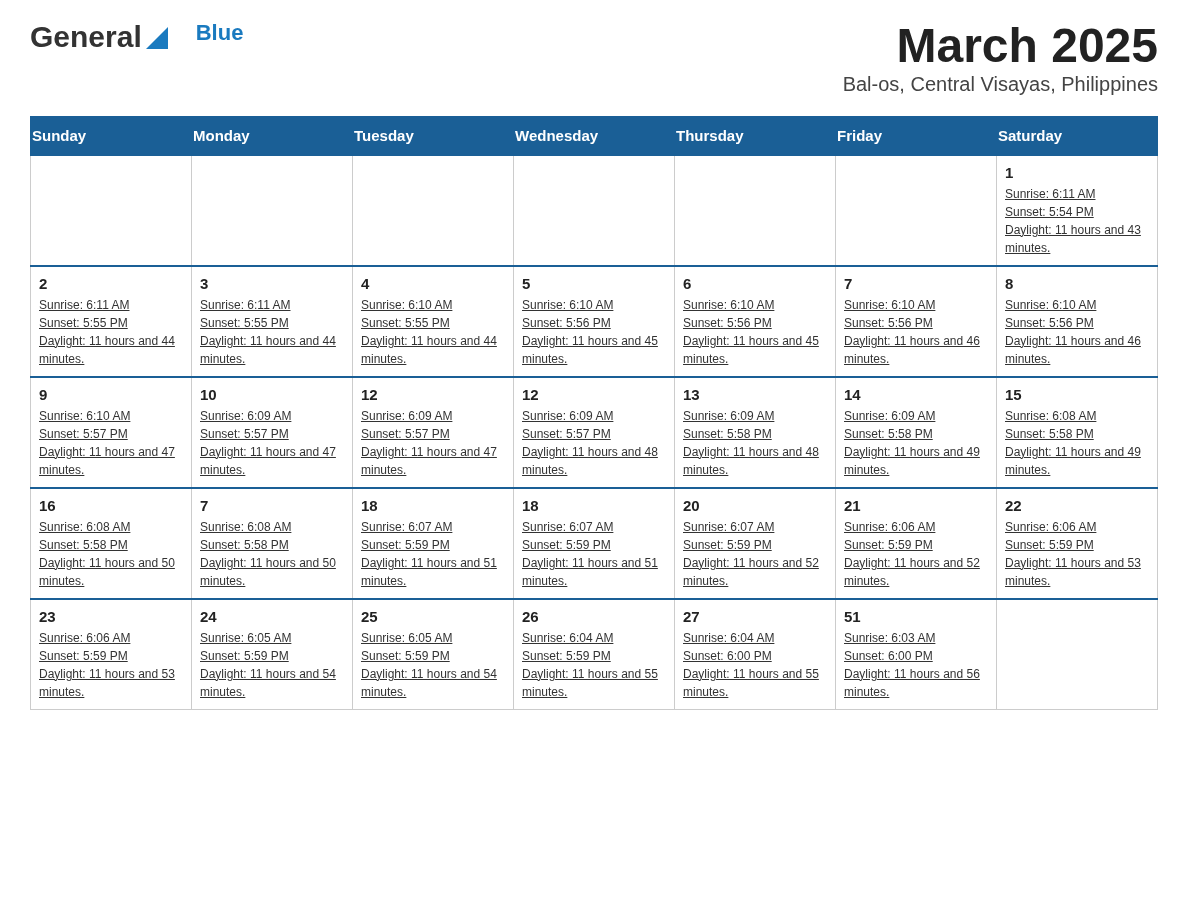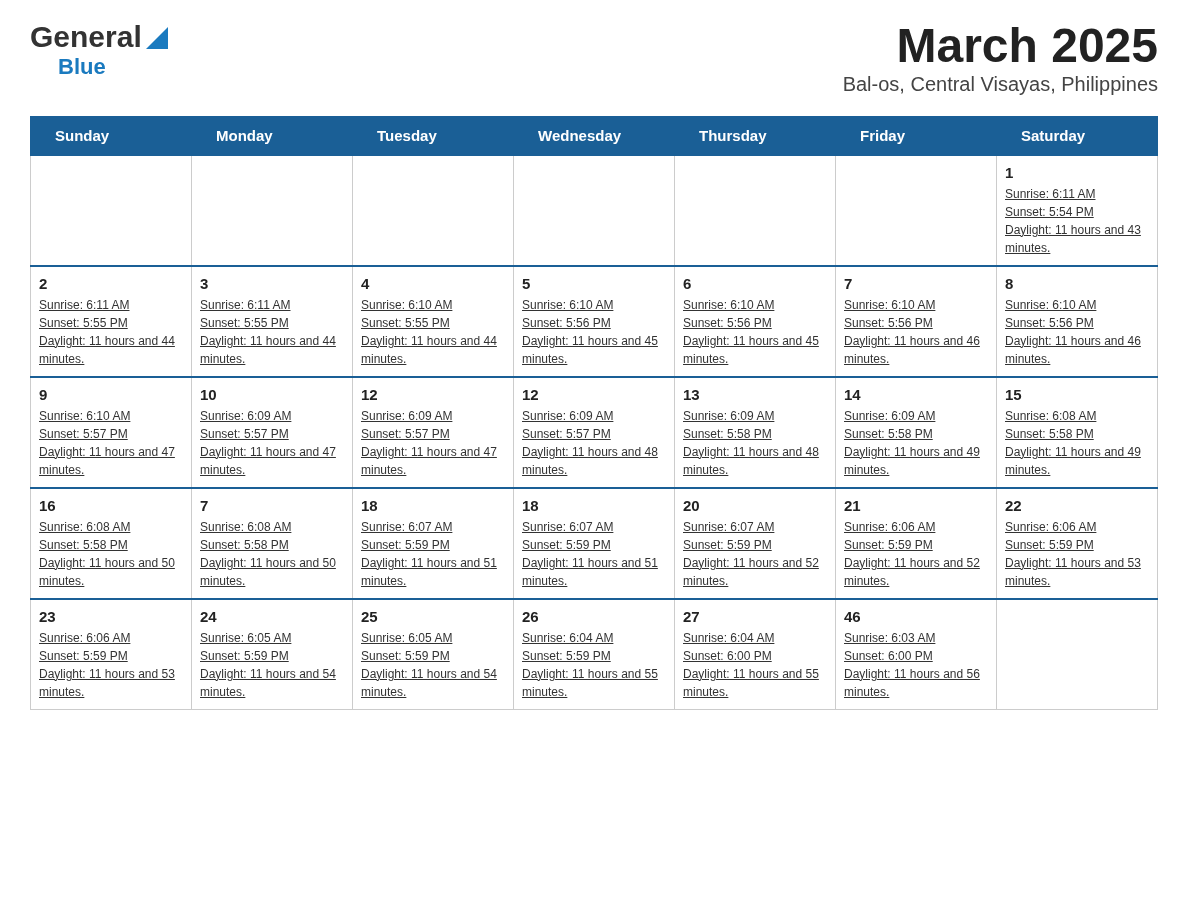--- a/index.html
+++ b/index.html
@@ -10,21 +10,20 @@
       color: #333;
     }
     .header {
       display: flex;
       justify-content: space-between;
       align-items: flex-start;
       margin-bottom: 20px;
     }
     .logo {
       display: flex;
-      flex-direction: column;
       align-items: flex-start;
     }
     .logo-row {
       display: flex;
       align-items: center;
     }
     .title-block {
       text-align: right;
     }
     .month-title {
@@ -37,21 +36,21 @@
       font-size: 20px;
       color: #444;
     }
     .calendar {
       width: 100%;
       border-collapse: collapse;
     }
     .calendar thead th {
       background-color: #1a5f96;
       color: #fff;
-      padding: 10px 24px;
+      padding: 10px 1px;
       font-size: 15px;
       font-weight: bold;
       text-align: left;
       border: 1px solid #1a5f96;
     }
     .calendar tbody td {
       vertical-align: top;
       padding: 8px;
       font-size: 12.5px;
       border: 1px solid #ccc;
@@ -233,19 +232,19 @@
         </td>
         <td>
           <span class="day-num">26</span>
           <div class="day-info">Sunrise: 6:04 AM<br>Sunset: 5:59 PM<br>Daylight: 11 hours and 55 minutes.</div>
         </td>
         <td>
           <span class="day-num">27</span>
           <div class="day-info">Sunrise: 6:04 AM<br>Sunset: 6:00 PM<br>Daylight: 11 hours and 55 minutes.</div>
         </td>
         <td>
-          <span class="day-num">46</span>
+          <span class="day-num">51</span>
           <div class="day-info">Sunrise: 6:03 AM<br>Sunset: 6:00 PM<br>Daylight: 11 hours and 56 minutes.</div>
         </td>
         <td class="empty-cell"></td>
       </tr>
     </tbody>
 </table>
 
 </body></html>

